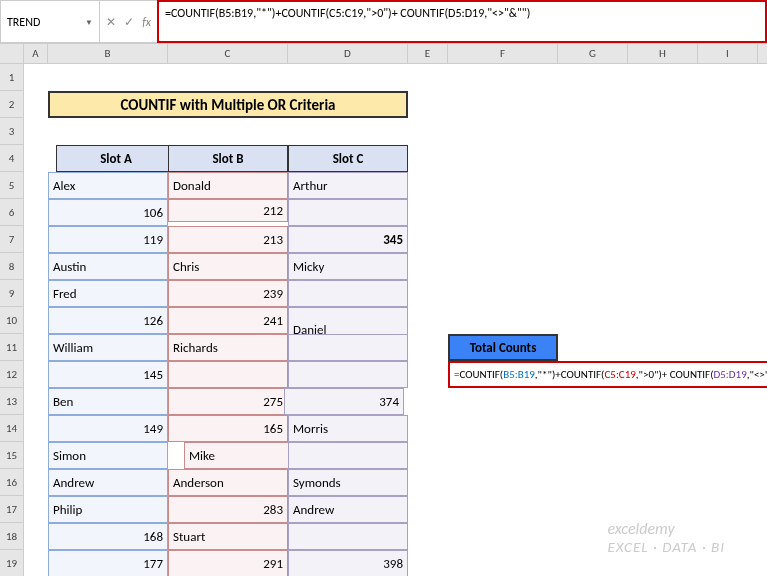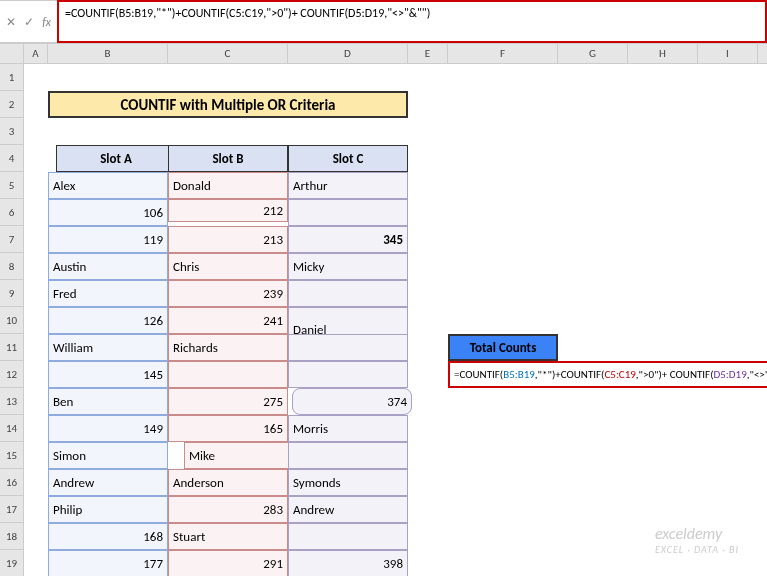--- a/index.html
+++ b/index.html
@@ -26,27 +26,31 @@
 .hdr-cell { background: #d9e1f2; border: 1px solid #333 !important; font-weight: bold; justify-content: center; text-align: center; }
 .data-b { border: 1px solid #8faadc; background: #f2f5fb; }
 .data-c { border: 1px solid #c98b8b; background: #fbf3f3; }
 .data-d { border: 1px solid #a9a0c4; background: #f4f2f9; }
 .num { justify-content: flex-end; }
 .total-hdr { background: #3b82f6; border: 2px solid #333 !important; font-weight: bold; justify-content: center; }
 .formula-cell { border: 2px solid #c00 !important; background: #fff; font-size: 11px; white-space: nowrap; overflow: visible; z-index: 5; }
 .blue { color: #0070c0; }
 .red { color: #c00000; }
 .purple { color: #7030a0; }
-.watermark { position: absolute; right: 28px; bottom: 20px; font-style: italic; color: #ccc; font-size: 16px; }
-.watermark .sub { font-size: 10px; letter-spacing: 1px; }
+.watermark { position: absolute; right: 42px; bottom: 20px; font-style: italic; color: #ccc; font-size: 16px; }
+.watermark .sub { font-size: 15px; letter-spacing: 1px; }
 </style>
 </head>
 <body>
 
 <div class="topbar">
+  <div class="namebox">
+    <span>TREND</span>
+    <span class="dd">▼</span>
+  </div>
   <div class="fx-controls">
     <span>✕</span>
     <span>✓</span>
     <span class="fx-label">fx</span>
   </div>
   <div class="formula-wrap">
     <span>=COUNTIF(B5:B19,"*")+COUNTIF(C5:C19,"&gt;0")+ COUNTIF(D5:D19,"&lt;&gt;"&amp;"")</span>
   </div>
 </div>
 
@@ -108,21 +112,21 @@
       <div class="cell data-c num" style="left: 144px; top: 243px; width: 120px; height: 27px;">241</div>
       <div class="cell data-d" style="left: 264px; top: 243px; width: 120px; height: 44px;">Daniel</div>
       <div class="cell data-b" style="left: 24px; top: 270px; width: 120px; height: 27px;">William</div>
       <div class="cell data-c" style="left: 144px; top: 270px; width: 120px; height: 27px;">Richards</div>
       <div class="cell data-d" style="left: 264px; top: 270px; width: 120px; height: 27px;"></div>
       <div class="cell data-b num" style="left: 24px; top: 297px; width: 120px; height: 27px;">145</div>
       <div class="cell data-c" style="left: 144px; top: 297px; width: 120px; height: 27px;"></div>
       <div class="cell data-d" style="left: 264px; top: 297px; width: 120px; height: 27px;"></div>
       <div class="cell data-b" style="left: 24px; top: 324px; width: 120px; height: 27px;">Ben</div>
       <div class="cell data-c num" style="left: 144px; top: 324px; width: 120px; height: 27px;">275</div>
-      <div class="cell data-d num" style="left: 268px; top: 324px; width: 120px; height: 27px; border-radius: 8px;">374</div>
+      <div class="cell data-d num" style="left: 260px; top: 324px; width: 120px; height: 27px;">374</div>
       <div class="cell data-b num" style="left: 24px; top: 351px; width: 120px; height: 27px;">149</div>
       <div class="cell data-c num" style="left: 144px; top: 351px; width: 120px; height: 27px;">165</div>
       <div class="cell data-d" style="left: 264px; top: 351px; width: 120px; height: 27px;">Morris</div>
       <div class="cell data-b" style="left: 24px; top: 378px; width: 120px; height: 27px;">Simon</div>
       <div class="cell data-c" style="left: 160px; top: 378px; width: 120px; height: 27px;">Mike</div>
       <div class="cell data-d" style="left: 264px; top: 378px; width: 120px; height: 27px;"></div>
       <div class="cell data-b" style="left: 24px; top: 405px; width: 120px; height: 27px;">Andrew</div>
       <div class="cell data-c" style="left: 144px; top: 405px; width: 120px; height: 27px;">Anderson</div>
       <div class="cell data-d" style="left: 264px; top: 405px; width: 120px; height: 27px;">Symonds</div>
       <div class="cell data-b" style="left: 24px; top: 432px; width: 120px; height: 27px;">Philip</div>

